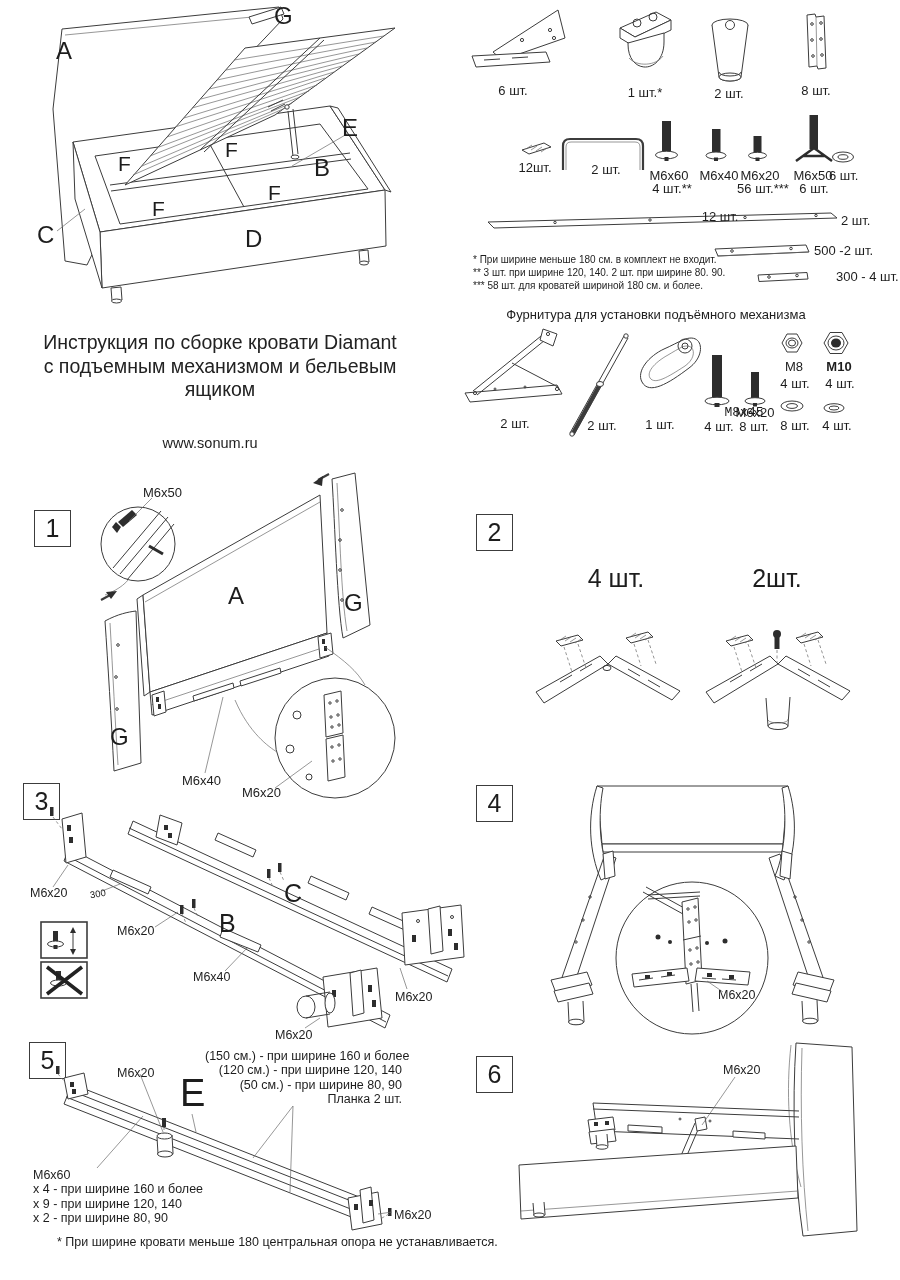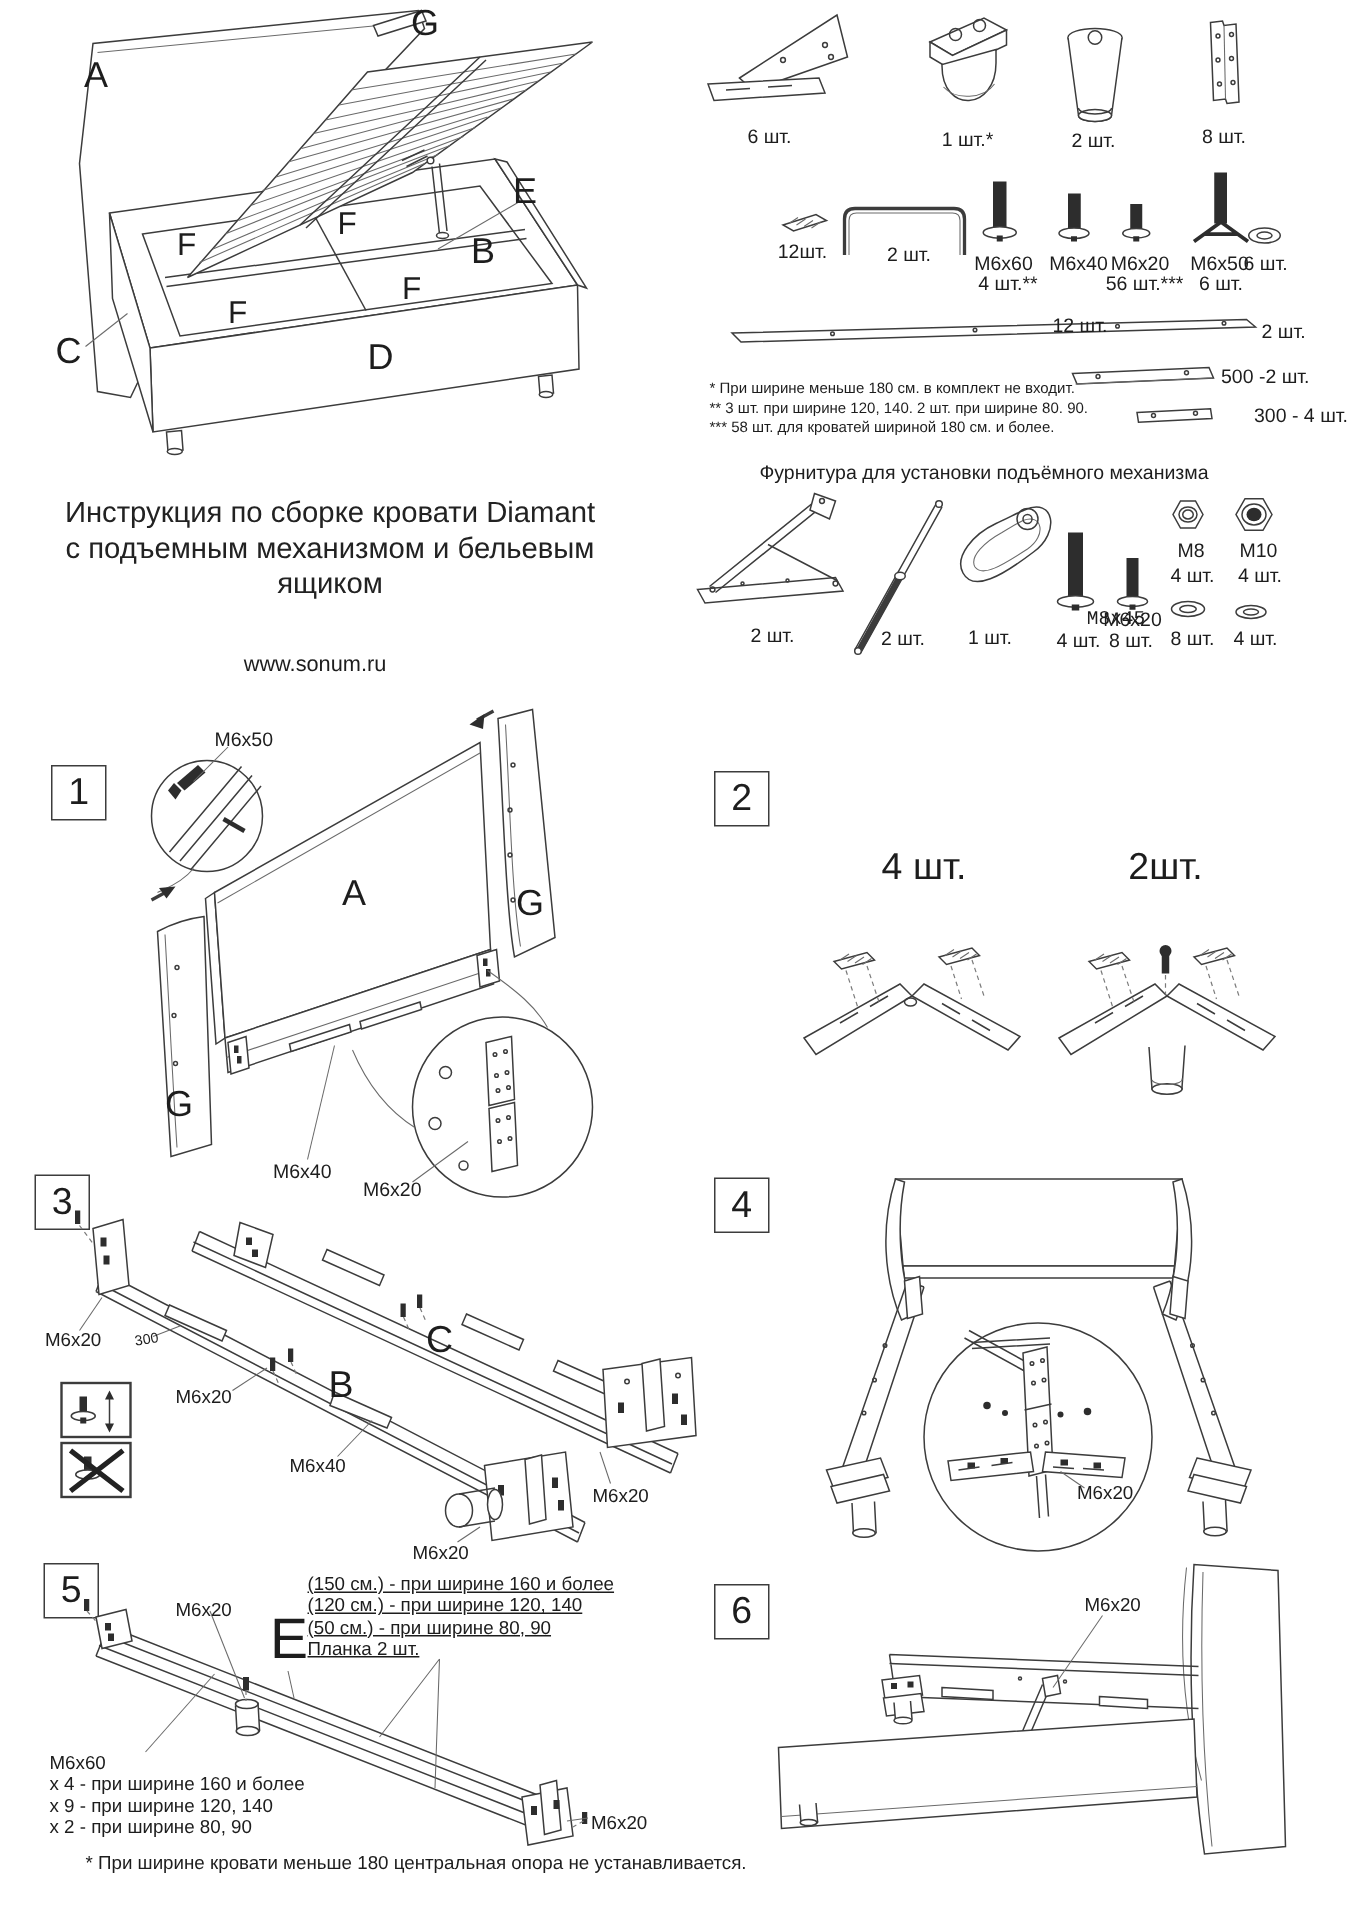--- a/index.html
+++ b/index.html
@@ -16,21 +16,21 @@
   .s9{font-size:9.5px;}
   .s10{font-size:10px;}
   .s12{font-size:12.5px;}
   .s13{font-size:13px;}
   .s14{font-size:14.5px;}
   .s21{font-size:21px;}
   .s24{font-size:24px;}
   .s25{font-size:25px;}
   .s38{font-size:38px;}
   .ctr{text-align:center;}
-  .rgt{text-decoration:underline;}
+  .rgt{text-align:right;}
   .stepnum{position:absolute;width:35px;height:35px;border:1.6px solid #3c3c3c;background:#fff;
            display:flex;align-items:center;justify-content:center;font-size:25px;color:#1d1d1d;}
   .block{position:absolute;line-height:14.4px;font-size:12.5px;white-space:nowrap;color:#1d1d1d;}
   .title{position:absolute;left:15px;top:331px;width:410px;text-align:center;
          font-size:19.5px;line-height:23.5px;color:#222;}
 </style>
 </head>
 <body>
 
 <div class="page">
@@ -242,21 +242,21 @@
   <div class="lb s13 ctr" style="left:506px;top:308px;width:300px;">Фурнитура для установки подъёмного механизма</div>
   <div class="lb s13 ctr" style="left:487px;top:417px;width:56px;">2 шт.</div>
   <div class="lb s13 ctr" style="left:574px;top:419px;width:56px;">2 шт.</div>
   <div class="lb s13 ctr" style="left:632px;top:418px;width:56px;">1 шт.</div>
   <div class="lb s13 ctr" style="left:716px;top:406px;width:56px;font-family:Liberation Mono, monospace;">M8x45</div>
   <div class="lb s13 ctr" style="left:691px;top:420px;width:56px;">4 шт.</div>
   <div class="lb s13 ctr" style="left:727px;top:406px;width:56px;">M6x20</div>
   <div class="lb s13 ctr" style="left:726px;top:420px;width:56px;">8 шт.</div>
   <div class="lb s13 ctr" style="left:766px;top:360px;width:56px;">М8</div>
   <div class="lb s13 ctr" style="left:767px;top:377px;width:56px;">4 шт.</div>
-  <div class="lb s13 ctr" style="left:811px;top:360px;width:56px;">М10</div>
+  <div class="lb s13 ctr" style="left:811px;top:360px;width:56px;font-weight:bold;">М10</div>
   <div class="lb s13 ctr" style="left:812px;top:377px;width:56px;">4 шт.</div>
   <div class="lb s13 ctr" style="left:767px;top:419px;width:56px;">8 шт.</div>
   <div class="lb s13 ctr" style="left:809px;top:419px;width:56px;">4 шт.</div>
 
   <div class="title">
     <div>Инструкция по сборке кровати Diamant</div>
     <div>с подъемным механизмом и бельевым ящиком</div>
   </div>
   <div class="lb s14 ctr" style="left:110px;top:436px;width:200px;">www.sonum.ru</div>
 

